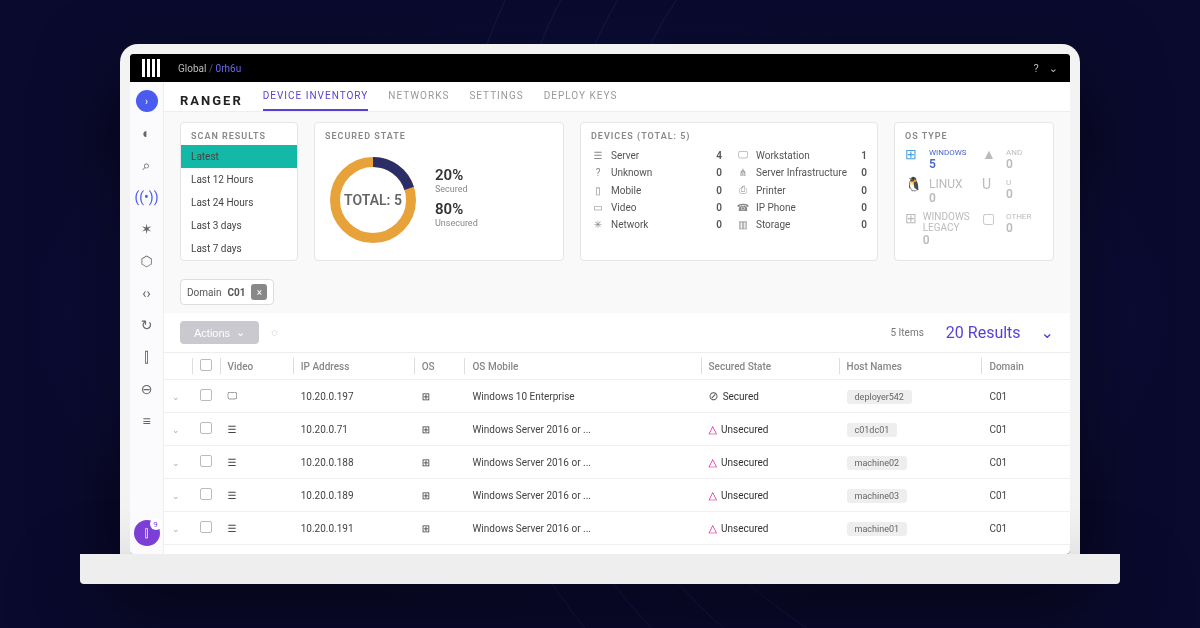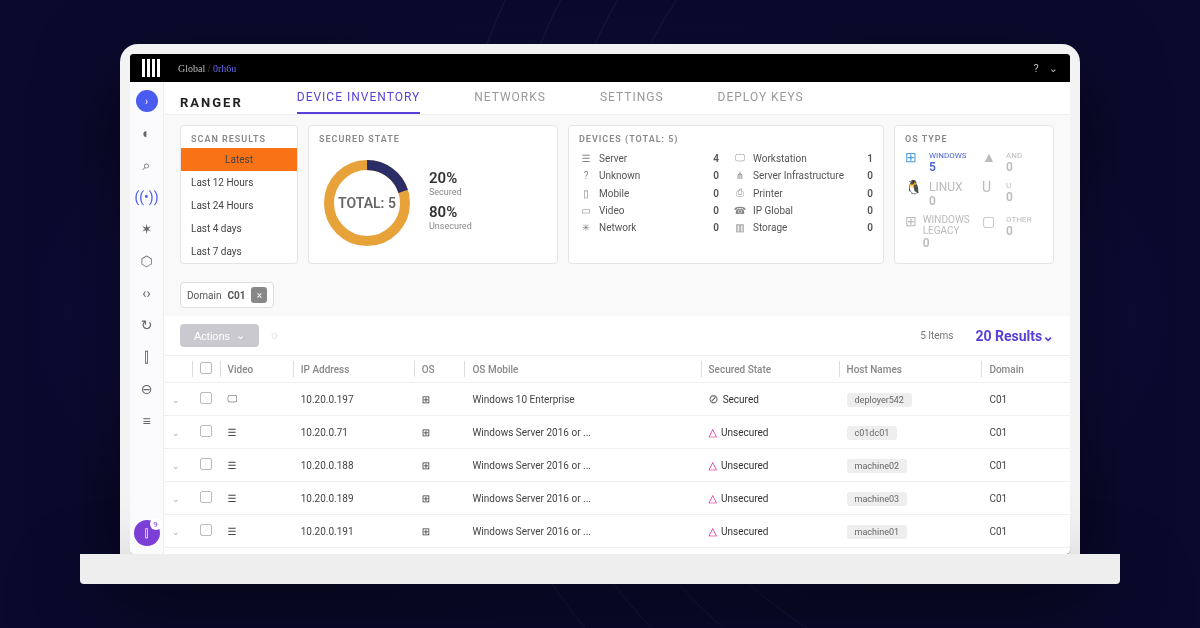--- a/index.html
+++ b/index.html
@@ -34,51 +34,51 @@
     height:30px; background:#eee;
     border-radius: 0 0 4px 4px;
     margin: 0 -40px;
     box-shadow: 0 30px 80px rgba(0,0,0,.4);
   }
 
   
   .topbar { height:28px; background:#000; display:flex; align-items:center; color:#bbb; padding:0 12px; }
   .topbar .logo { width:18px;height:18px; display:flex;gap:2px; }
   .topbar .logo span{width:3px;background:#fff;}
-  .topbar .bc { margin-left:18px; font-size:10px;font-family:Liberation Serif, serif; }
+  .topbar .bc { margin-left:18px; font-size:10px; }
   .topbar .bc a { color:#6a6af0; text-decoration:none; }
   .topbar .right { margin-left:auto; display:flex; gap:10px; }
 
   .app { flex:1; display:flex; background:#fff; overflow:hidden; }
 
   
   .rail { width:34px; background:#fbfbfd; border-right:1px solid #eee; display:flex; flex-direction:column; align-items:center; padding-top:8px; gap:10px; }
   .rail .ic { width:22px;height:22px; display:flex;align-items:center;justify-content:center; color:#666; font-size:14px; border-radius:50%; }
   .rail .ic.active { background:#4a5bf0; color:#fff; font-size:10px; }
   .rail .ic.selected { color:#4a5bf0; }
   .rail .chat { margin-top:auto; margin-bottom:8px; width:26px;height:26px;border-radius:50%; background:#7b3fd6; color:#fff; position:relative; display:flex;align-items:center;justify-content:center; }
   .rail .chat .dot{ position:absolute; top:-2px;right:-2px; background:#fff;color:#7b3fd6; border-radius:50%; width:12px;height:12px; font-size:8px; display:flex;align-items:center;justify-content:center;}
 
   .main { flex:1; display:flex; flex-direction:column; overflow:hidden; }
 
   
   .hdr { display:flex; align-items:center; padding:8px 16px 0; gap:20px; border-bottom:1px solid #eee; }
   .hdr .brand { font-weight:700; letter-spacing:2px; font-size:13px; color:#222; }
-  .hdr .tab { font-size:12px; color:#999; padding-bottom:8px; letter-spacing:1px; cursor:pointer;margin-left:34px; }
+  .hdr .tab { font-size:10px; color:#999; padding-bottom:8px; letter-spacing:1px; cursor:pointer; }
   .hdr .tab.active { color:#5a3fd6; border-bottom:2px solid #5a3fd6; }
 
   
-  .cards { display:flex; gap:10px; padding:10px 16px; background:#f9f9fa; }
+  .cards { display:flex; gap:16px; padding:10px 16px; background:#f9f9fa; }
   .card { background:#fff; border:1px solid #e5e5e8; border-radius:4px; padding:8px 10px; }
   .card h4{ font-size:9px; color:#888; letter-spacing:1px; font-weight:600; margin-bottom:6px; }
 
   .card.scan { width:118px; padding:0; }
   .card.scan h4{ padding:8px 10px 4px; margin:0;}
   .card.scan .opt { padding:6px 10px; font-size:10px; color:#444; cursor:pointer; }
-  .card.scan .opt.active { background:#f97316;text-align:center; }
+  .card.scan .opt.active { background:#14b8a6; }
 
   .card.state { width:250px; display:flex; flex-direction:column; }
   .state-body{ display:flex; align-items:center; gap:14px; flex:1;}
   .donut { width:96px; height:96px; position:relative; }
   .donut svg{ transform:rotate(-90deg); }
   .donut .center{ position:absolute; inset:0; display:flex;align-items:center;justify-content:center; font-size:14px; color:#666; font-weight:600; }
   .state-pct .row{ margin-bottom:6px; }
   .state-pct .big{ font-size:15px; font-weight:600; color:#333; }
   .state-pct .lbl{ font-size:9px; color:#888; }
 
@@ -100,21 +100,21 @@
   .filters { padding:8px 16px; background:#f9f9fa; }
   .chip { display:inline-flex; align-items:center; background:#fff; border:1px solid #ddd; border-radius:4px; padding:4px 6px; font-size:10px; color:#555; gap:6px;}
   .chip .x{ width:16px;height:16px; background:#888; color:#fff; border-radius:3px; display:flex;align-items:center;justify-content:center; font-size:10px;}
 
   
   .actrow{ display:flex; align-items:center; padding:8px 16px; gap:12px; }
   .actions-btn{ background:#c9c9cf; color:#fff; border:none; border-radius:4px; padding:5px 14px; font-size:11px; display:flex;align-items:center; gap:6px;}
   .scan-msg{ font-size:10px; color:#777; }
   .scan-msg .t{ font-weight:600; color:#555;}
   .actrow .sp{ margin-left:auto; font-size:10px; color:#777;}
-  .actrow .res{ color:#5a3fd6; font-weight:700; margin-left:10px; font-size:14px; display:flex;align-items:center;gap:0;}
+  .actrow .res{ color:#5a3fd6; font-weight:400; margin-left:10px; font-size:16px; display:flex;align-items:center;gap:20px;}
 
   
   table { width:100%; border-collapse:collapse; font-size:10px; }
   thead th{ text-align:left; font-weight:500; color:#888; padding:6px 8px; border-top:1px solid #eee; border-bottom:1px solid #eee; position:relative;}
   thead th:not(:first-child)::before{ content:""; position:absolute; left:0; top:20%; bottom:20%; width:1px; background:#ddd;}
   tbody td{ padding:9px 8px; border-bottom:1px solid #f0f0f0; color:#444; vertical-align:middle;}
   .chk{ width:12px;height:12px; border:1px solid #bbb; border-radius:2px; display:inline-block;}
   .host-pill{ background:#eee; padding:2px 8px; border-radius:3px; font-size:9px; color:#666;}
   .sec-ok{ color:#333; } .sec-ok::before{content:"⊘"; color:#555; margin-right:4px; font-size:12px;}
   .sec-bad{ color:#333;} .sec-bad::before{content:"△"; color:#d08; margin-right:4px; font-size:11px;}
@@ -183,21 +183,21 @@
               </div>
       </div>
 
       <div class="cards">
         <div class="card scan">
           <h4>SCAN RESULTS</h4>
           <div id="scan-opts">
                   <div class="opt active">Latest</div>
                   <div class="opt">Last 12 Hours</div>
                   <div class="opt">Last 24 Hours</div>
-                  <div class="opt">Last 4 days</div>
+                  <div class="opt">Last 3 days</div>
                   <div class="opt">Last 7 days</div>
                 </div>
         </div>
 
         <div class="card state">
           <h4>SECURED STATE</h4>
           <div class="state-body">
             <div class="donut">
               <svg width="96" height="96" viewBox="0 0 96 96">
                 <circle cx="48" cy="48" r="38" fill="none" stroke="#e8a23a" stroke-width="10"></circle>
@@ -251,21 +251,21 @@
                     <span>Printer</span>
                     <span class="n">0</span>
                   </div>
                   <div class="dev-row">
                     <span class="ic">▭</span>
                     <span>Video</span>
                     <span class="n">0</span>
                   </div>
                   <div class="dev-row">
                     <span class="ic">☎</span>
-                    <span>IP Global</span>
+                    <span>IP Phone</span>
                     <span class="n">0</span>
                   </div>
                   <div class="dev-row">
                     <span class="ic">✳</span>
                     <span>Network</span>
                     <span class="n">0</span>
                   </div>
                   <div class="dev-row">
                     <span class="ic">▥</span>
                     <span>Storage</span>

